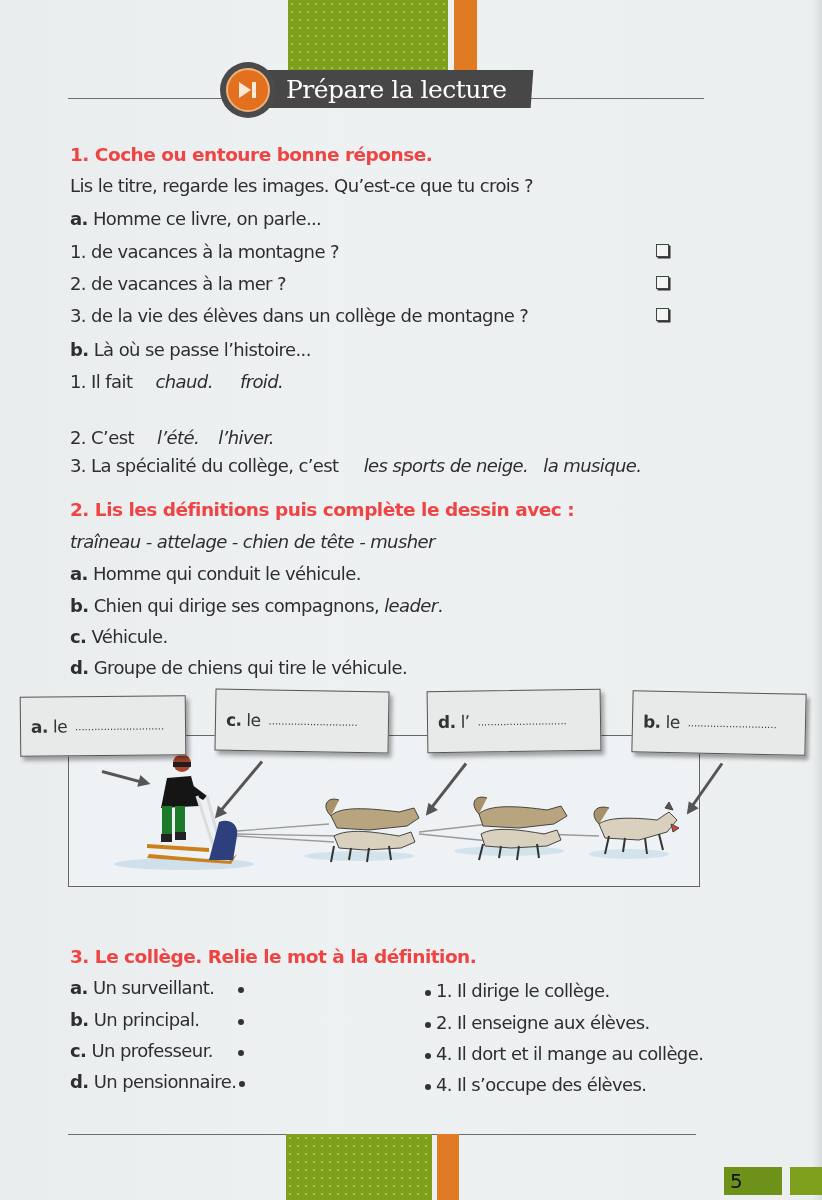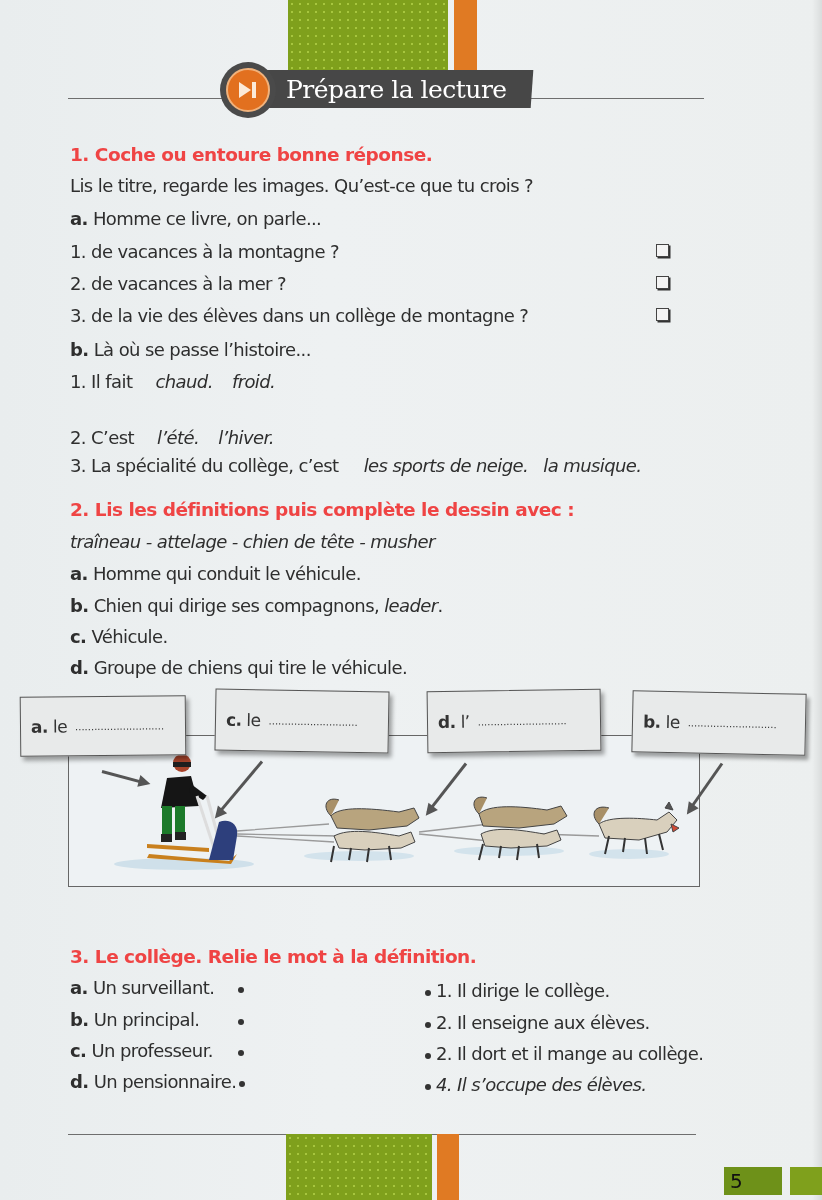--- a/index.html
+++ b/index.html
@@ -80,21 +80,21 @@
 <div class="txt" style="left:70px; top:305px;">3. de la vie des élèves dans un collège de montagne ?</div>
 <div class="checkbox" style="left:656px; top:308px;"></div>
 
 <div class="txt" style="left:70px; top:339px;">
   <span class="bold">b.</span>
   <span>Là où se passe l’histoire...</span>
 </div>
 <div class="txt" style="left:70px; top:371px;">
   <span>1. Il fait</span>
   <span class="it" style="margin-left:18px;">chaud.</span>
-  <span class="it" style="margin-left:14px;">froid.</span>
+  <span class="it" style="margin-left:22px;">froid.</span>
 </div>
 <div class="txt" style="left:70px; top:403px;margin-top:24px;">
   <span>2. C’est</span>
   <span class="it" style="margin-left:18px;">l’été.</span>
   <span class="it" style="margin-left:14px;">l’hiver.</span>
 </div>
 <div class="txt" style="left:70px; top:435px;margin-top:20px;">
   <span>3. La spécialité du collège, c’est</span>
   <span class="it" style="margin-left:20px;">les sports de neige.</span>
   <span class="it" style="margin-left:10px;">la musique.</span>
@@ -213,21 +213,21 @@
   <span class="bold">d.</span>
   <span>Un pensionnaire.</span>
 </div>
 <div class="bullet" style="left:239px; top:1081px;"></div>
 
 <div class="bullet" style="left:425px; top:990px;"></div>
 <div class="txt" style="left:436px; top:980px;">1. Il dirige le collège.</div>
 <div class="bullet" style="left:425px; top:1022px;"></div>
 <div class="txt" style="left:436px; top:1012px;">2. Il enseigne aux élèves.</div>
 <div class="bullet" style="left:425px; top:1053px;"></div>
-<div class="txt" style="left:436px; top:1043px;">2. Il dort et il mange au collège.</div>
+<div class="txt" style="left:436px; top:1043px;">4. Il dort et il mange au collège.</div>
 <div class="bullet" style="left:425px; top:1084px;"></div>
-<div class="txt" style="left:436px; top:1074px;font-style:italic;">4. Il s’occupe des élèves.</div>
+<div class="txt" style="left:436px; top:1074px;">4. Il s’occupe des élèves.</div>
 
 <div class="rule" style="left:68px; top:1134px; width:628px;"></div>
 <div class="green-band" style="left:286px; top:1134px; width:146px; height:66px;"></div>
 <div class="orange-band" style="left:437px; top:1134px; width:22px; height:66px;"></div>
 <div class="page-num">5</div>
 <div class="page-tab"></div>
 
 </body></html>

